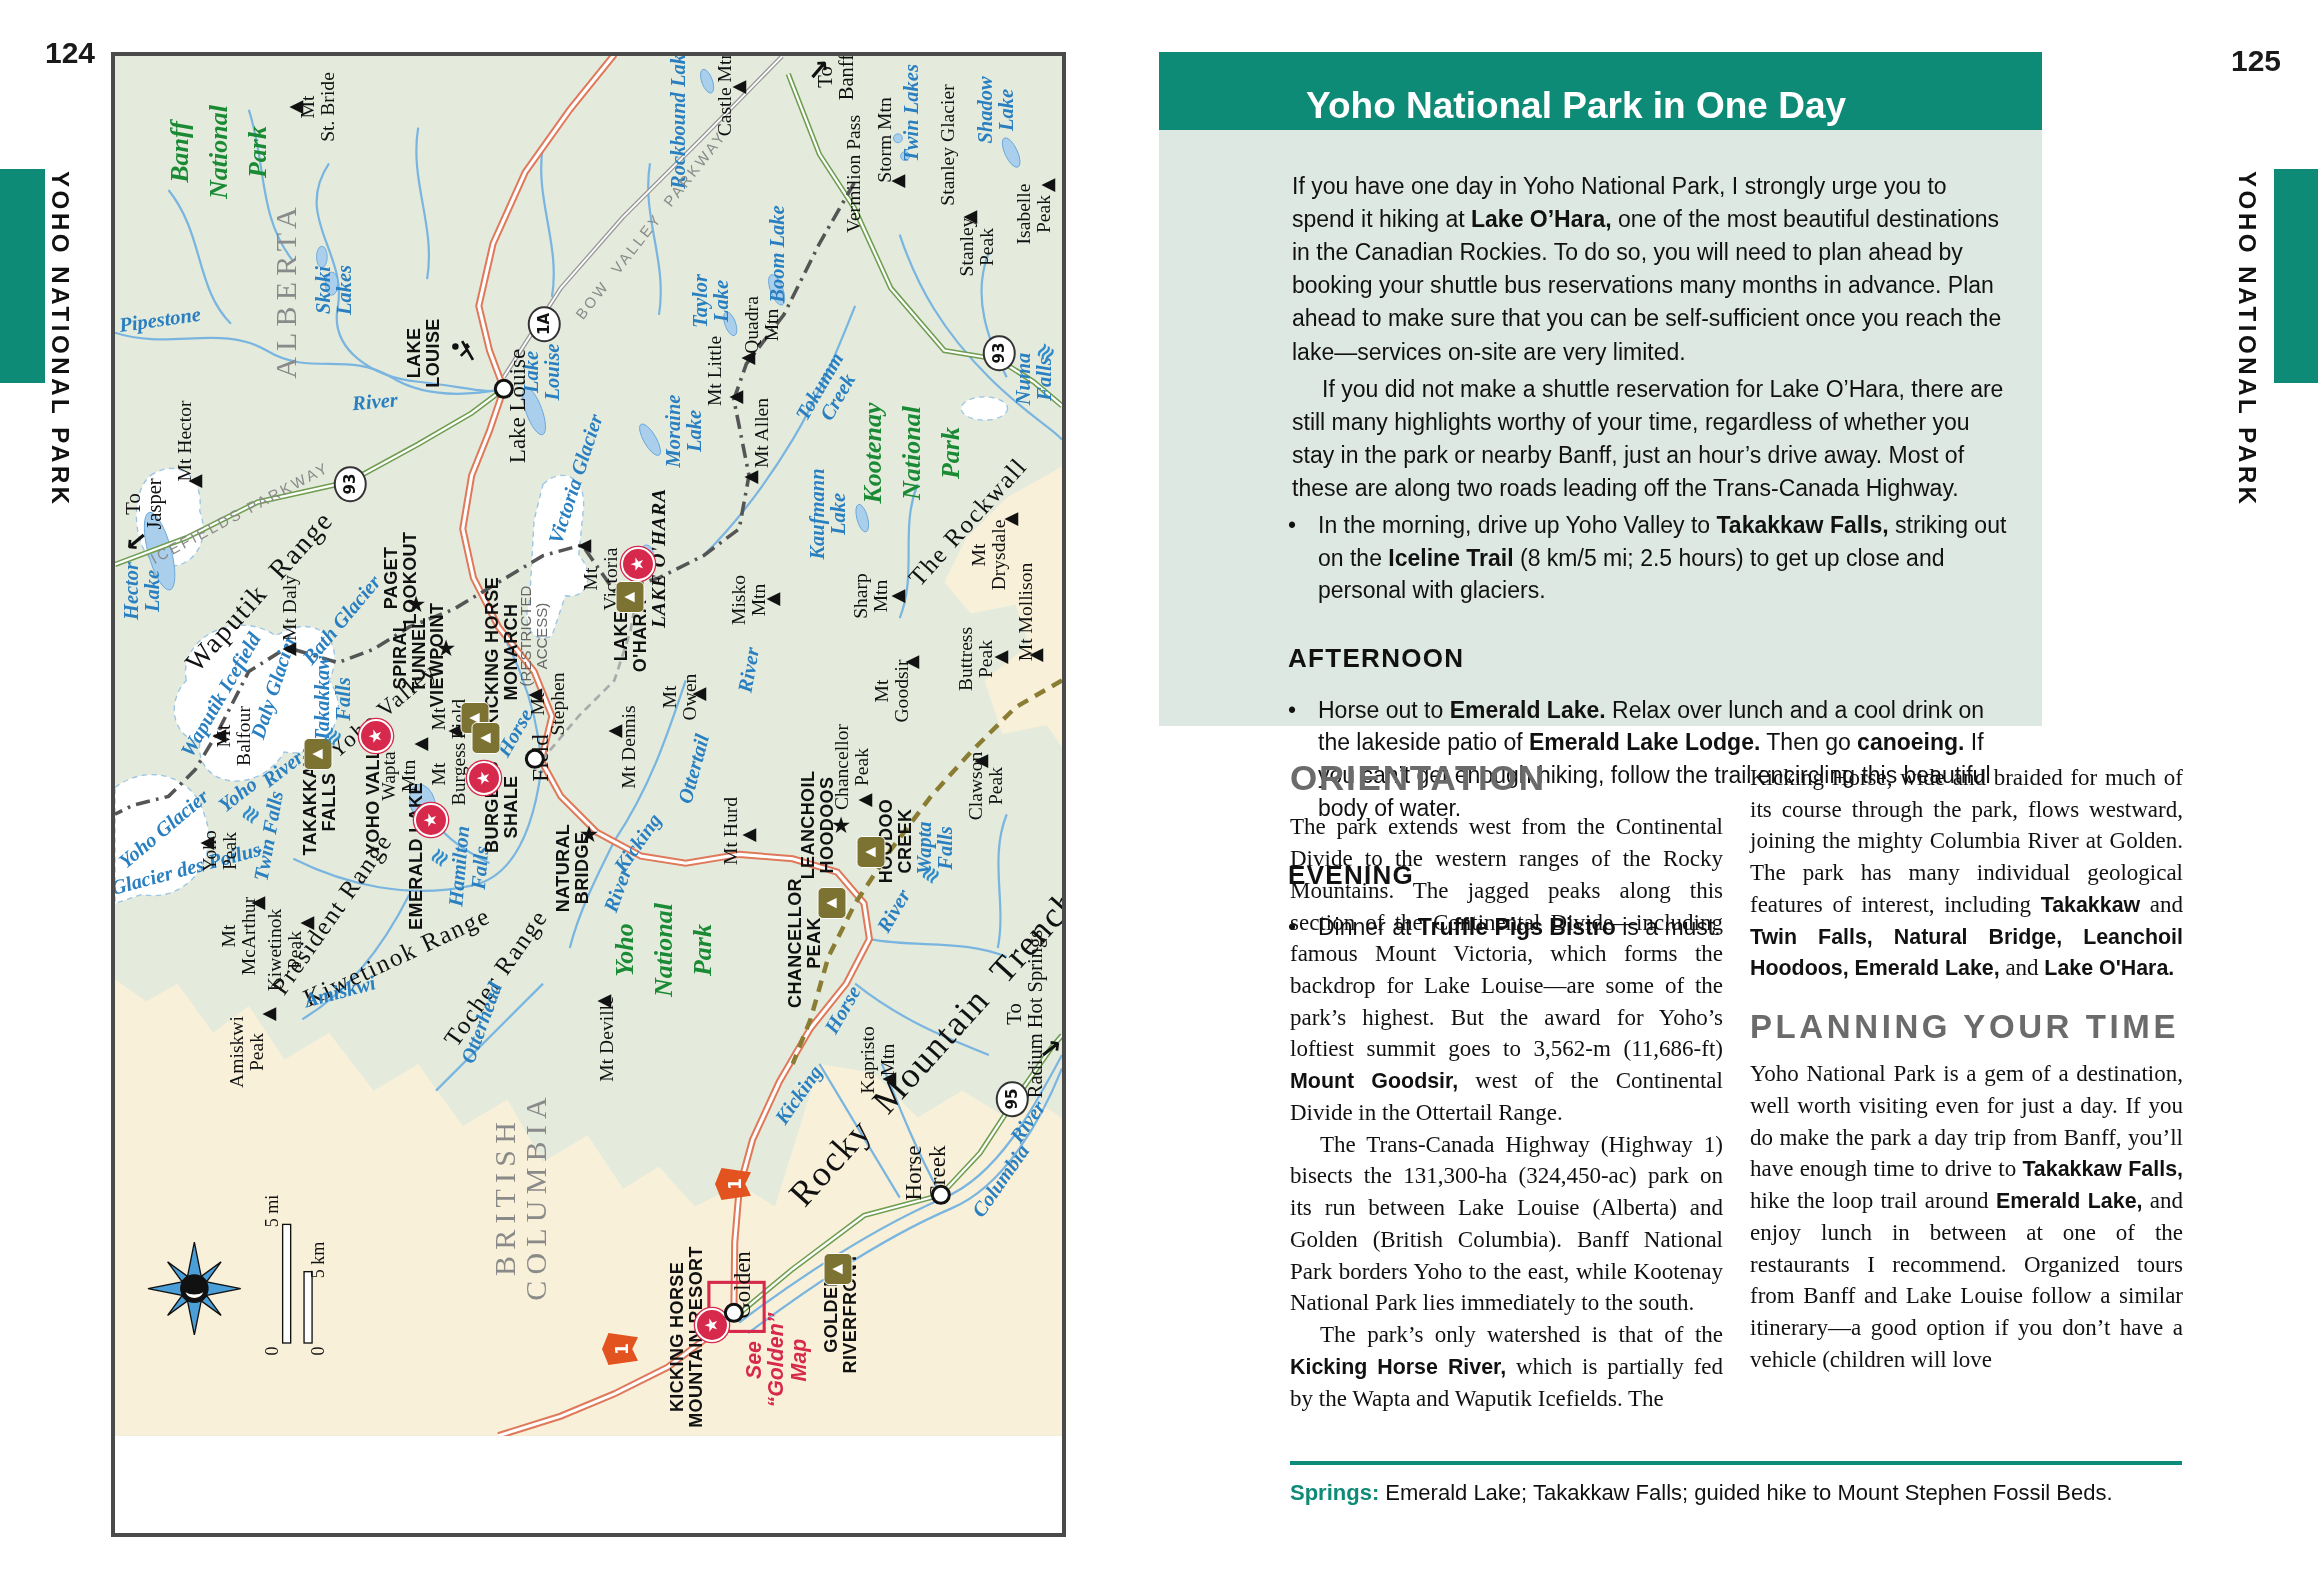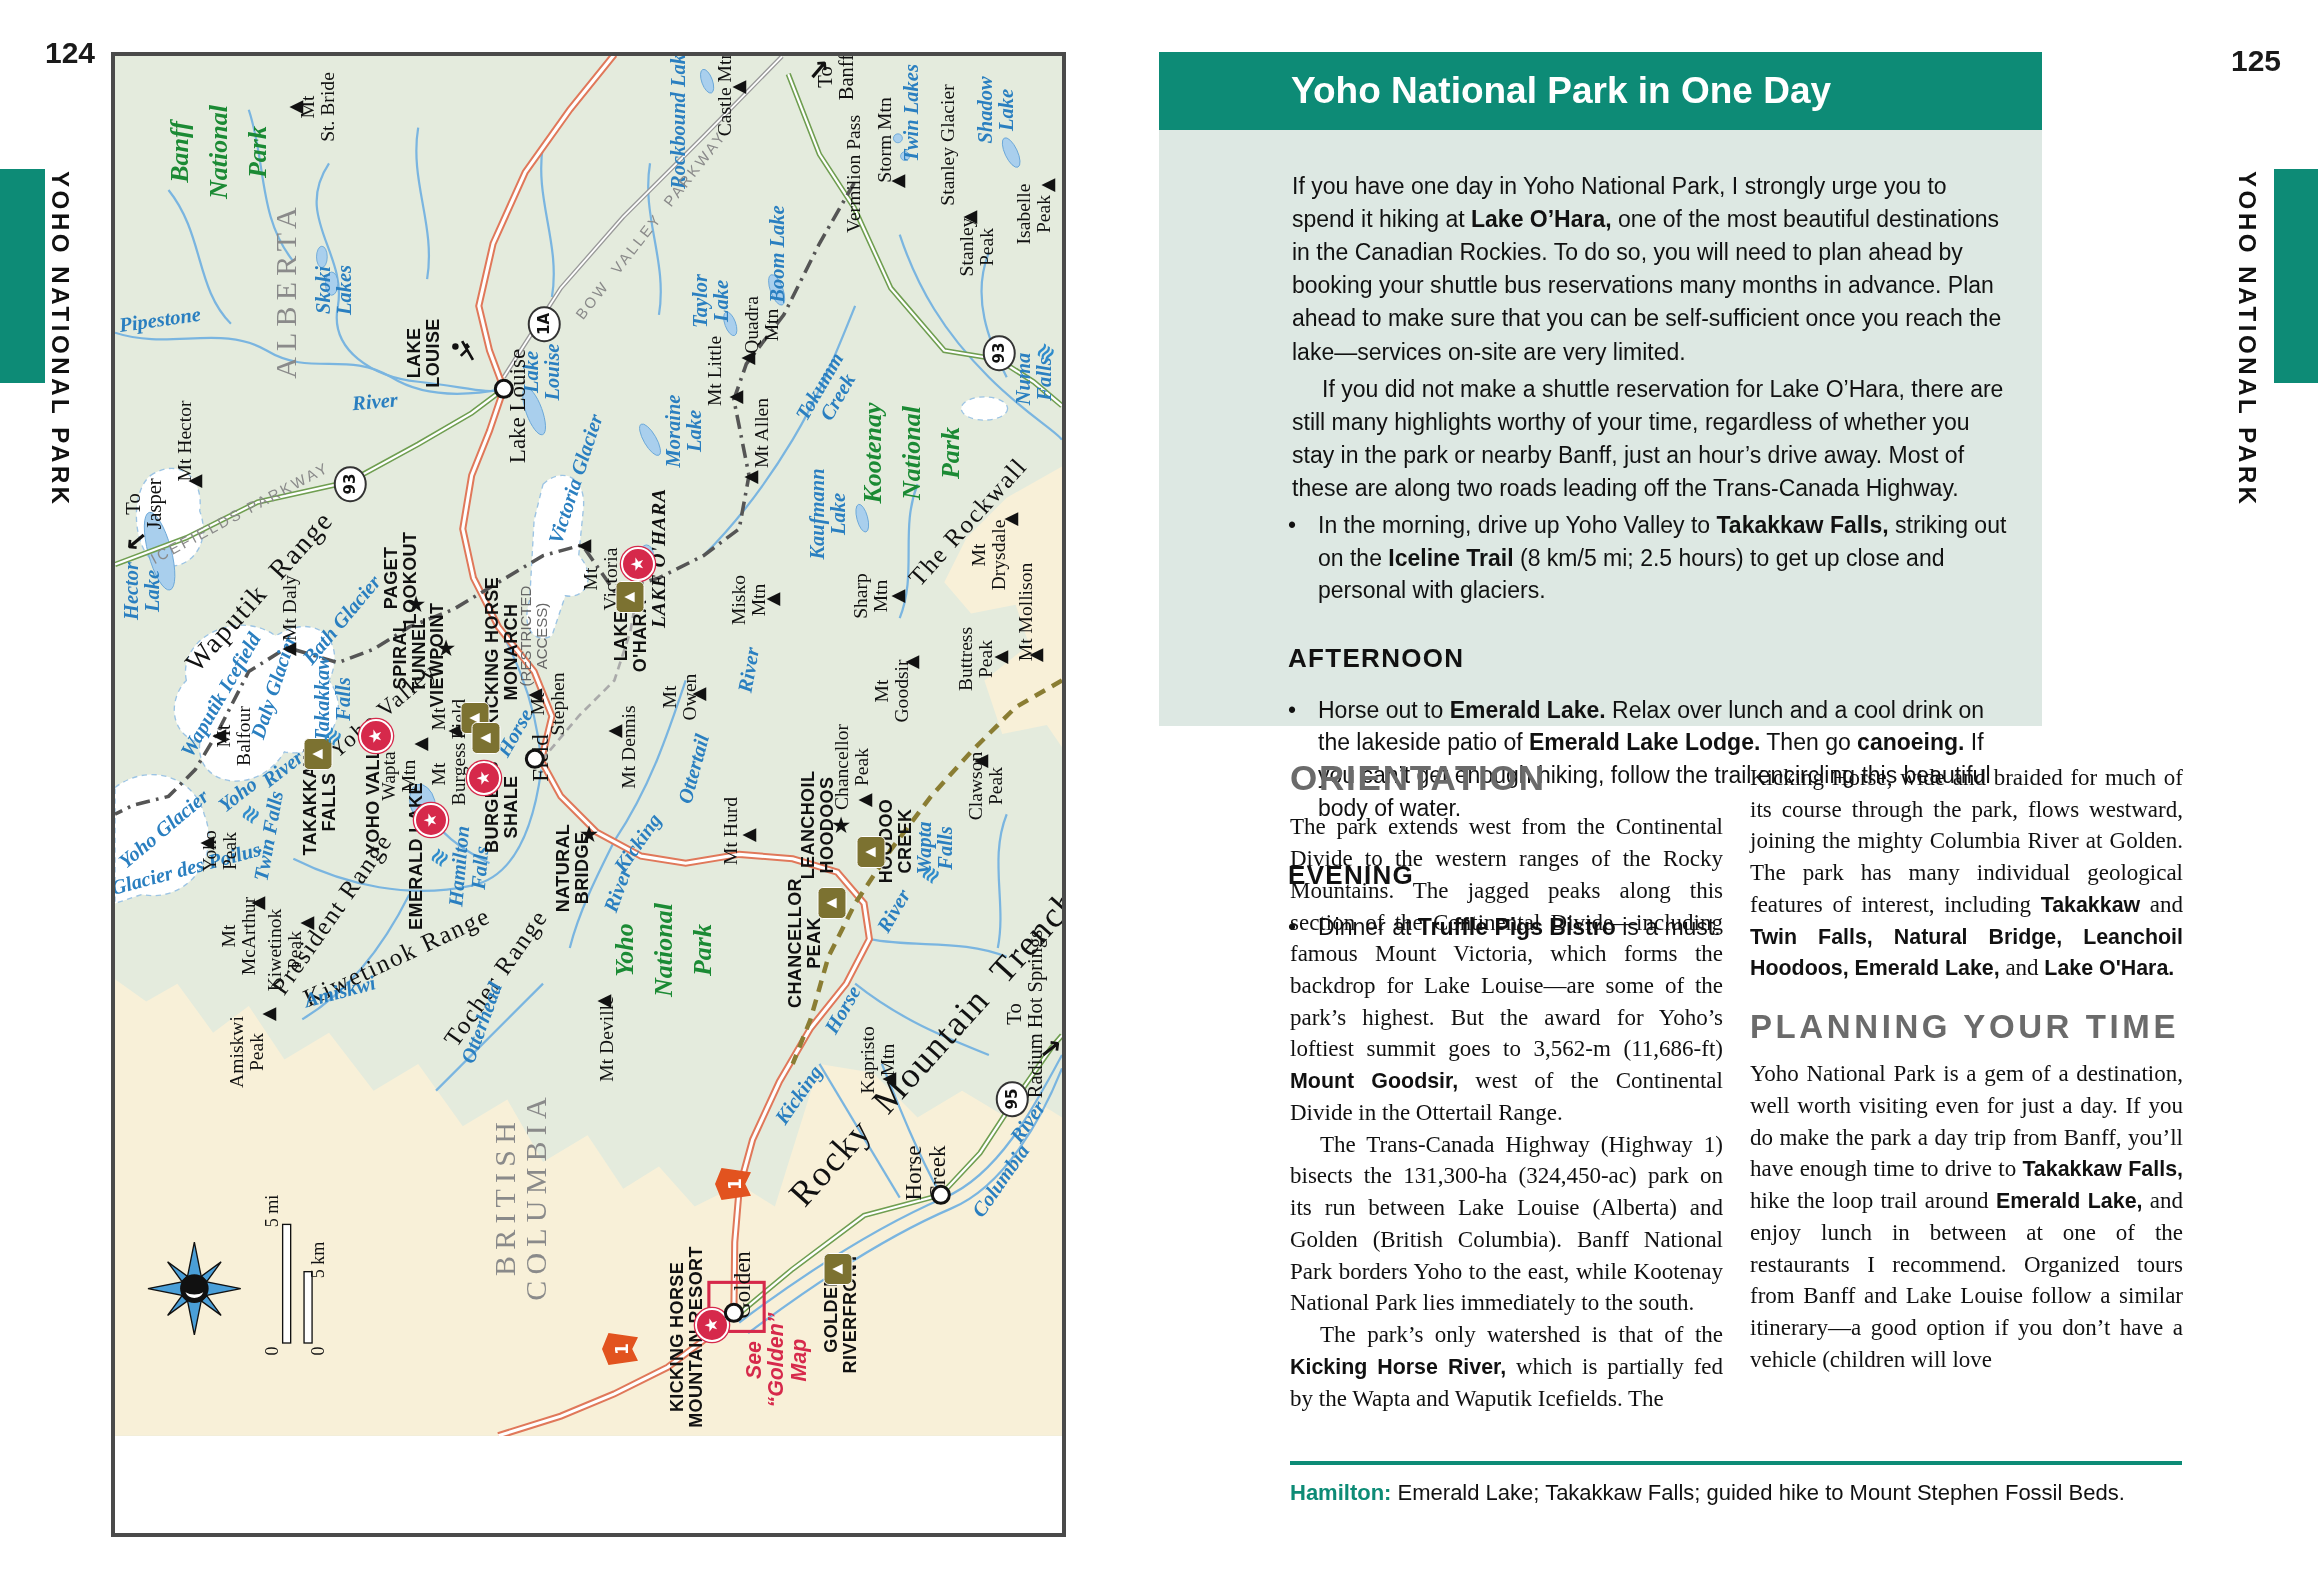--- a/index.html
+++ b/index.html
@@ -40,21 +40,21 @@
   .mk-town{width:14.3px;height:14.3px;background:#fff;border:3.1px solid #111;border-radius:50%;}
   .mk-falls{color:#2f8ccc;font-size:21.4px;font-weight:bold;}
   .mk-shield{width:32px;height:36px;background:#e2531f;clip-path:polygon(50% 0,100% 18%,87% 100%,50% 84%,13% 100%,0 18%);
              color:#fff;font-weight:bold;font-size:17px;text-align:center;line-height:41px;}
   .mk-hwy{min-width:27px;height:28.5px;background:#fff;border:2.7px solid #333;border-radius:50%;
           color:#111;font-weight:bold;font-size:15px;text-align:center;line-height:28px;padding:0 2.7px;}
   .mk-arrow{color:#111;font-size:27px;font-weight:bold;}
   .mk-ski{color:#111;}
   
   .db-bar{position:absolute;left:1159px;top:52px;width:883px;height:78px;background:#0d8b76;}
-  .db-bar h1{margin:0;padding:0 0 0 132px;line-height:78px;font-size:37px;color:#fff;font-weight:bold;}
+  .db-bar h1{margin:15px;padding:0 0 0 132px;line-height:78px;font-size:37px;color:#fff;font-weight:bold;}
   .db-panel{position:absolute;left:1159px;top:130px;width:883px;height:596px;background:#dde8e3;}
   .db-inner{position:absolute;left:129px;top:36px;width:721px;}
   .db-p{font-size:23px;line-height:1.44;margin:4px;}
   .db-p.ind{text-indent:30px;}
   .db-h{font-size:26px;font-weight:bold;letter-spacing:1.3px;margin:36px 0 19.6px 0;}
   .db-li{display:flex;font-size:23px;line-height:1.42;}
   .db-li .dot{width:30px;flex:none;}
   .bseg{font-weight:bold;}
   .article{position:absolute;font-family:"Liberation Serif",serif;font-size:23px;line-height:1.38;text-align:justify;}
   .article .bseg{font-family:"Liberation Sans",sans-serif;font-size:21.4px;}
@@ -468,17 +468,17 @@
   </div>
 
   <div class="article" style="left:1750px;top:762px;width:433px;">
     <p class="art-p"><span>Kicking Horse, wide and braided for much of its course through the park, flows westward, joining the mighty Columbia River at Golden. The park has many individual geological features of interest, including </span><span class="bseg">Takakkaw</span><span> and </span><span class="bseg">Twin Falls, Natural Bridge, Leanchoil Hoodoos, Emerald Lake,</span><span> and </span><span class="bseg">Lake O'Hara.</span></p>
     <div class="art-h" style="margin-top:19.6px;font-size:33px;letter-spacing:3.6px;">PLANNING YOUR TIME</div>
     <p class="art-p"><span>Yoho National Park is a gem of a destination, well worth visiting even for just a day. If you do make the park a day trip from Banff, you’ll have enough time to drive to </span><span class="bseg">Takakkaw Falls,</span><span> hike the loop trail around </span><span class="bseg">Emerald Lake,</span><span> and enjoy lunch in between at one of the restaurants I recommend. Organized tours from Banff and Lake Louise follow a similar itinerary—a good option if you don’t have a vehicle (children will love</span></p>
   </div>
 
   <div class="prev-rule"></div>
   <div class="prev-line">
-    <span class="lead">Hamilton:</span><span> Emerald Lake; Takakkaw Falls; guided hike to Mount Stephen Fossil Beds.</span>
+    <span class="lead">Springs:</span><span> Emerald Lake; Takakkaw Falls; guided hike to Mount Stephen Fossil Beds.</span>
   </div>
 
 </div>
 
 
 </body></html>

